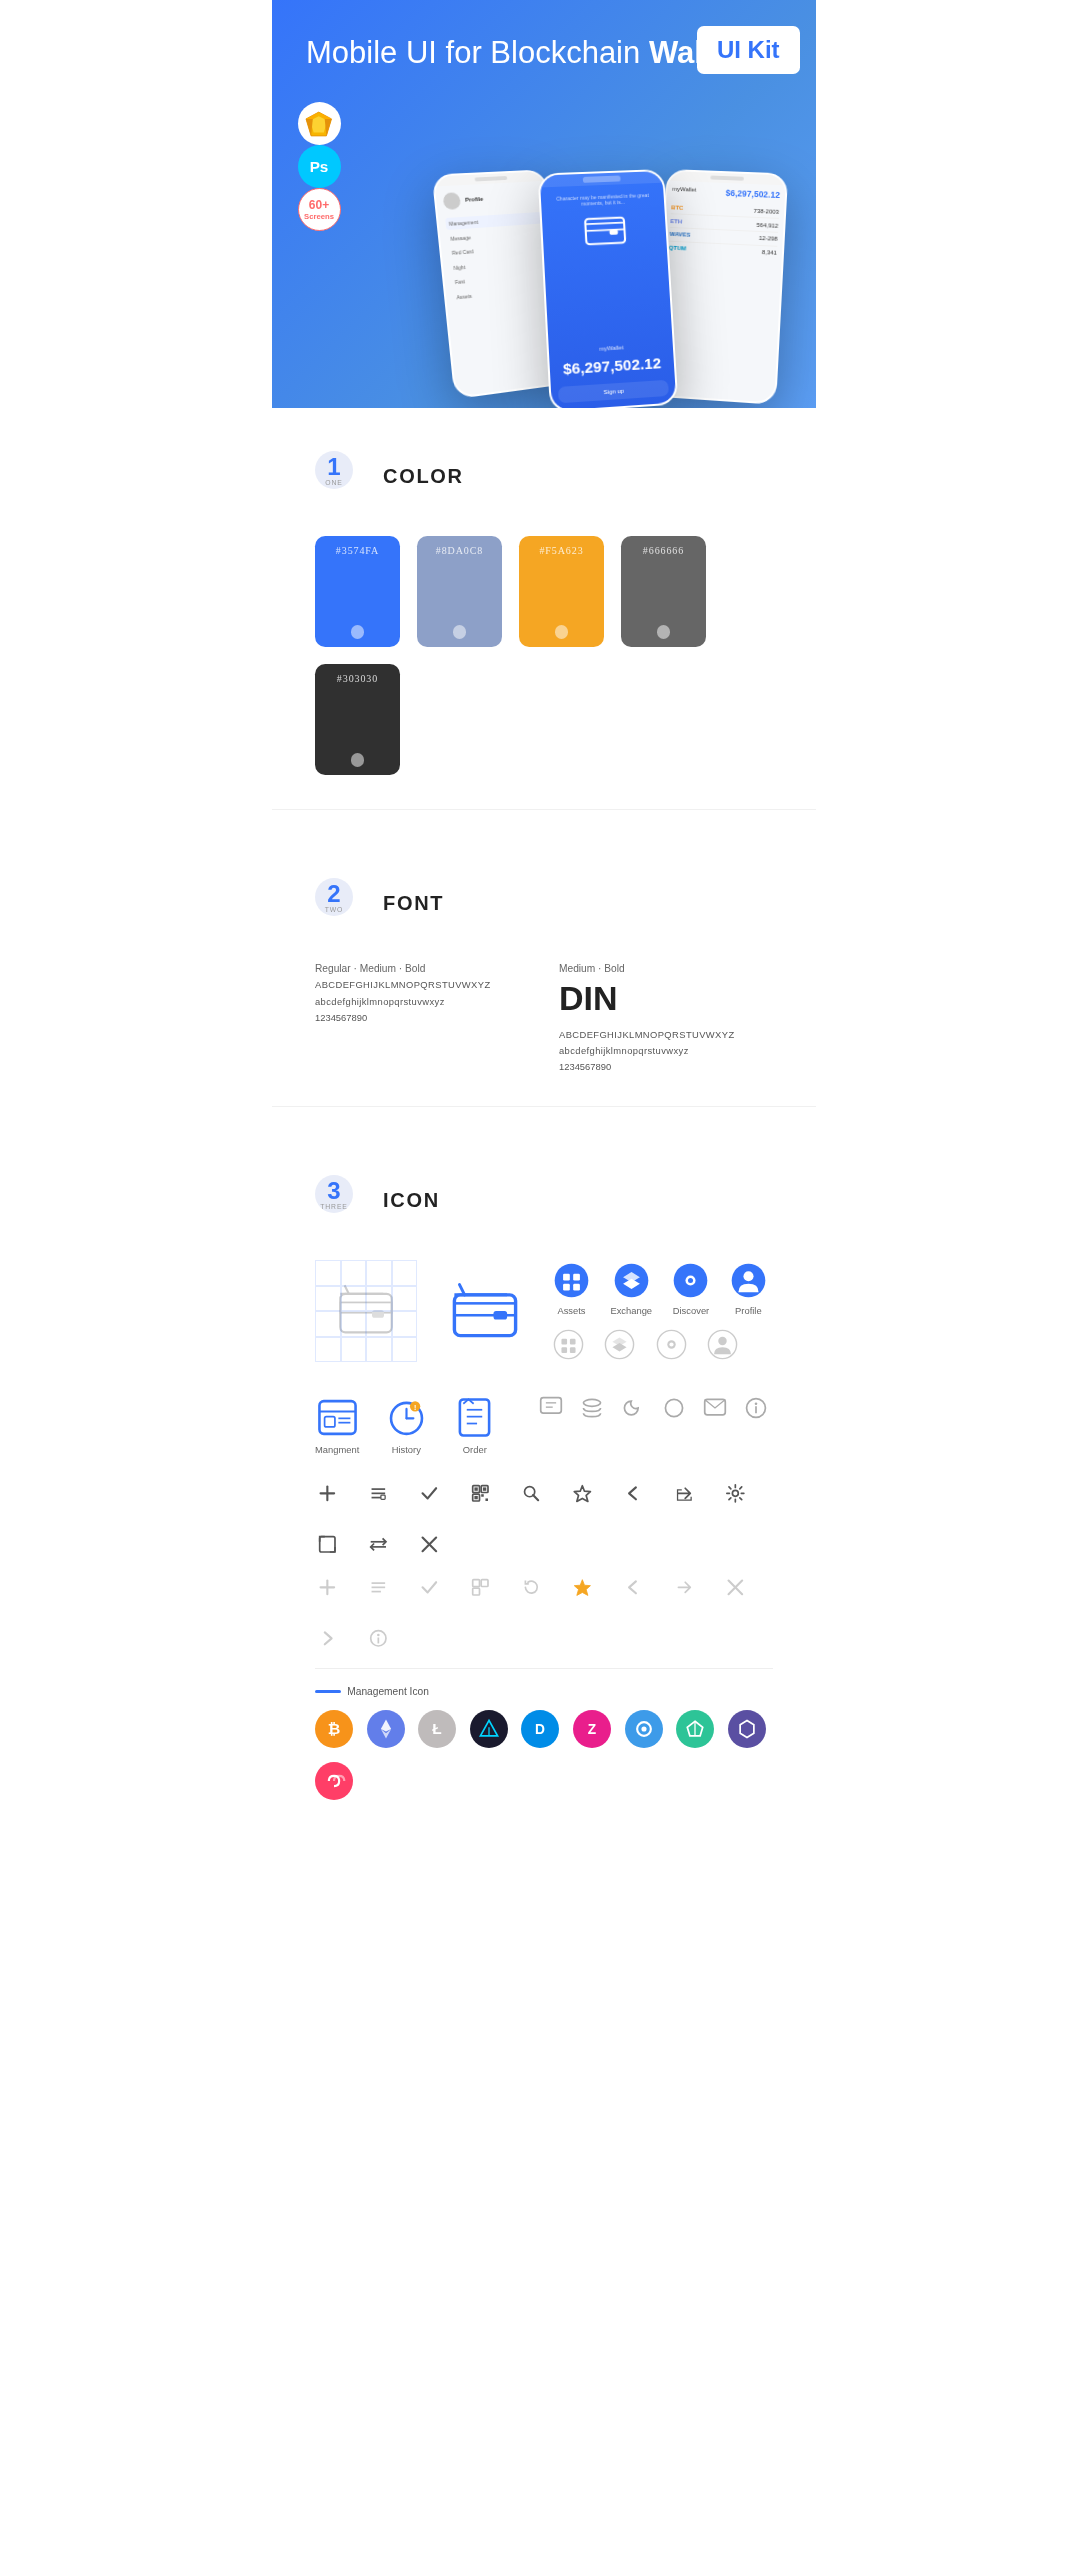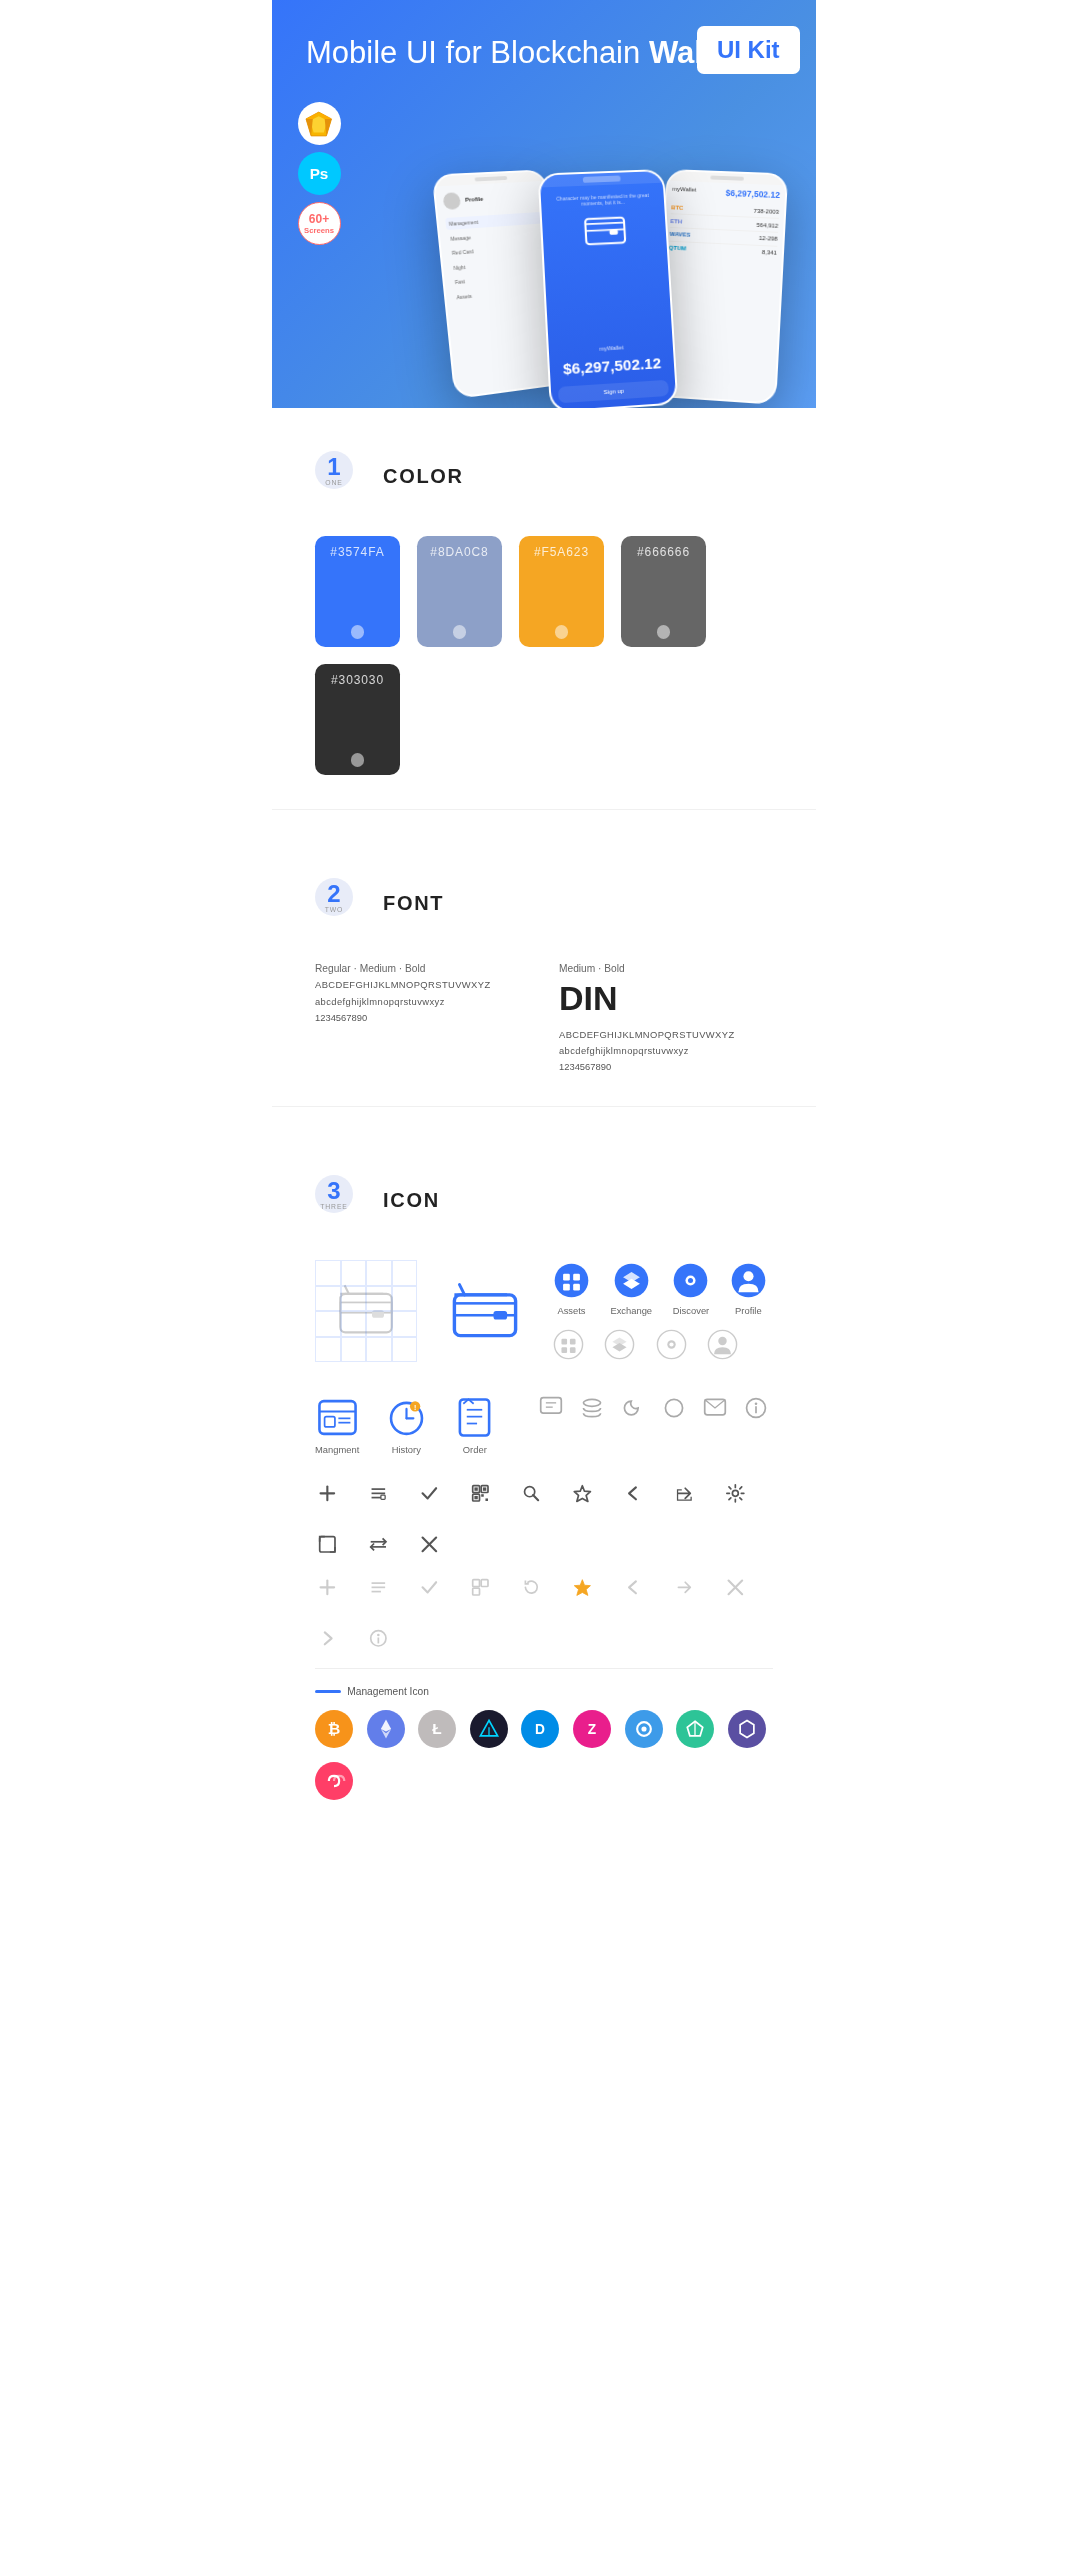--- a/index.html
+++ b/index.html
@@ -28,21 +28,21 @@
       background: #fff;
       color: #3574FA;
       font-size: 24px;
       font-weight: 700;
       padding: 10.2px 20.4px;
       border-radius: 6.8px;
     }
     .badges {
       display: flex;
       flex-direction: column;
-      gap: 7px;
+      gap: 0;
       position: absolute;
       left: 25.5px;
       top: 102px;
     }
     .badge-sketch {
       width: 43px; height: 43px;
       background: #fff;
       border-radius: 50%;
       display: flex; align-items: center; justify-content: center;
       font-size: 18.7px;
@@ -174,24 +174,25 @@
       width: 85px;
       height: 111px;
       border-radius: 10.2px;
       display: flex;
       flex-direction: column;
       align-items: center;
       padding: 8.5px;
       position: relative;
     }
     .color-hex {
-      font-size: 12px;
+      font-size: 10px;
       color: rgba(255,255,255,0.8);
       letter-spacing: 0.9px;
       margin-bottom: auto;
+      font-family: Liberation Serif, serif;
     }
     .color-dot {
       width: 13.6px;
       height: 13.6px;
       border-radius: 50%;
       background: rgba(255,255,255,0.5);
       margin-top: auto;
     }
 
     

